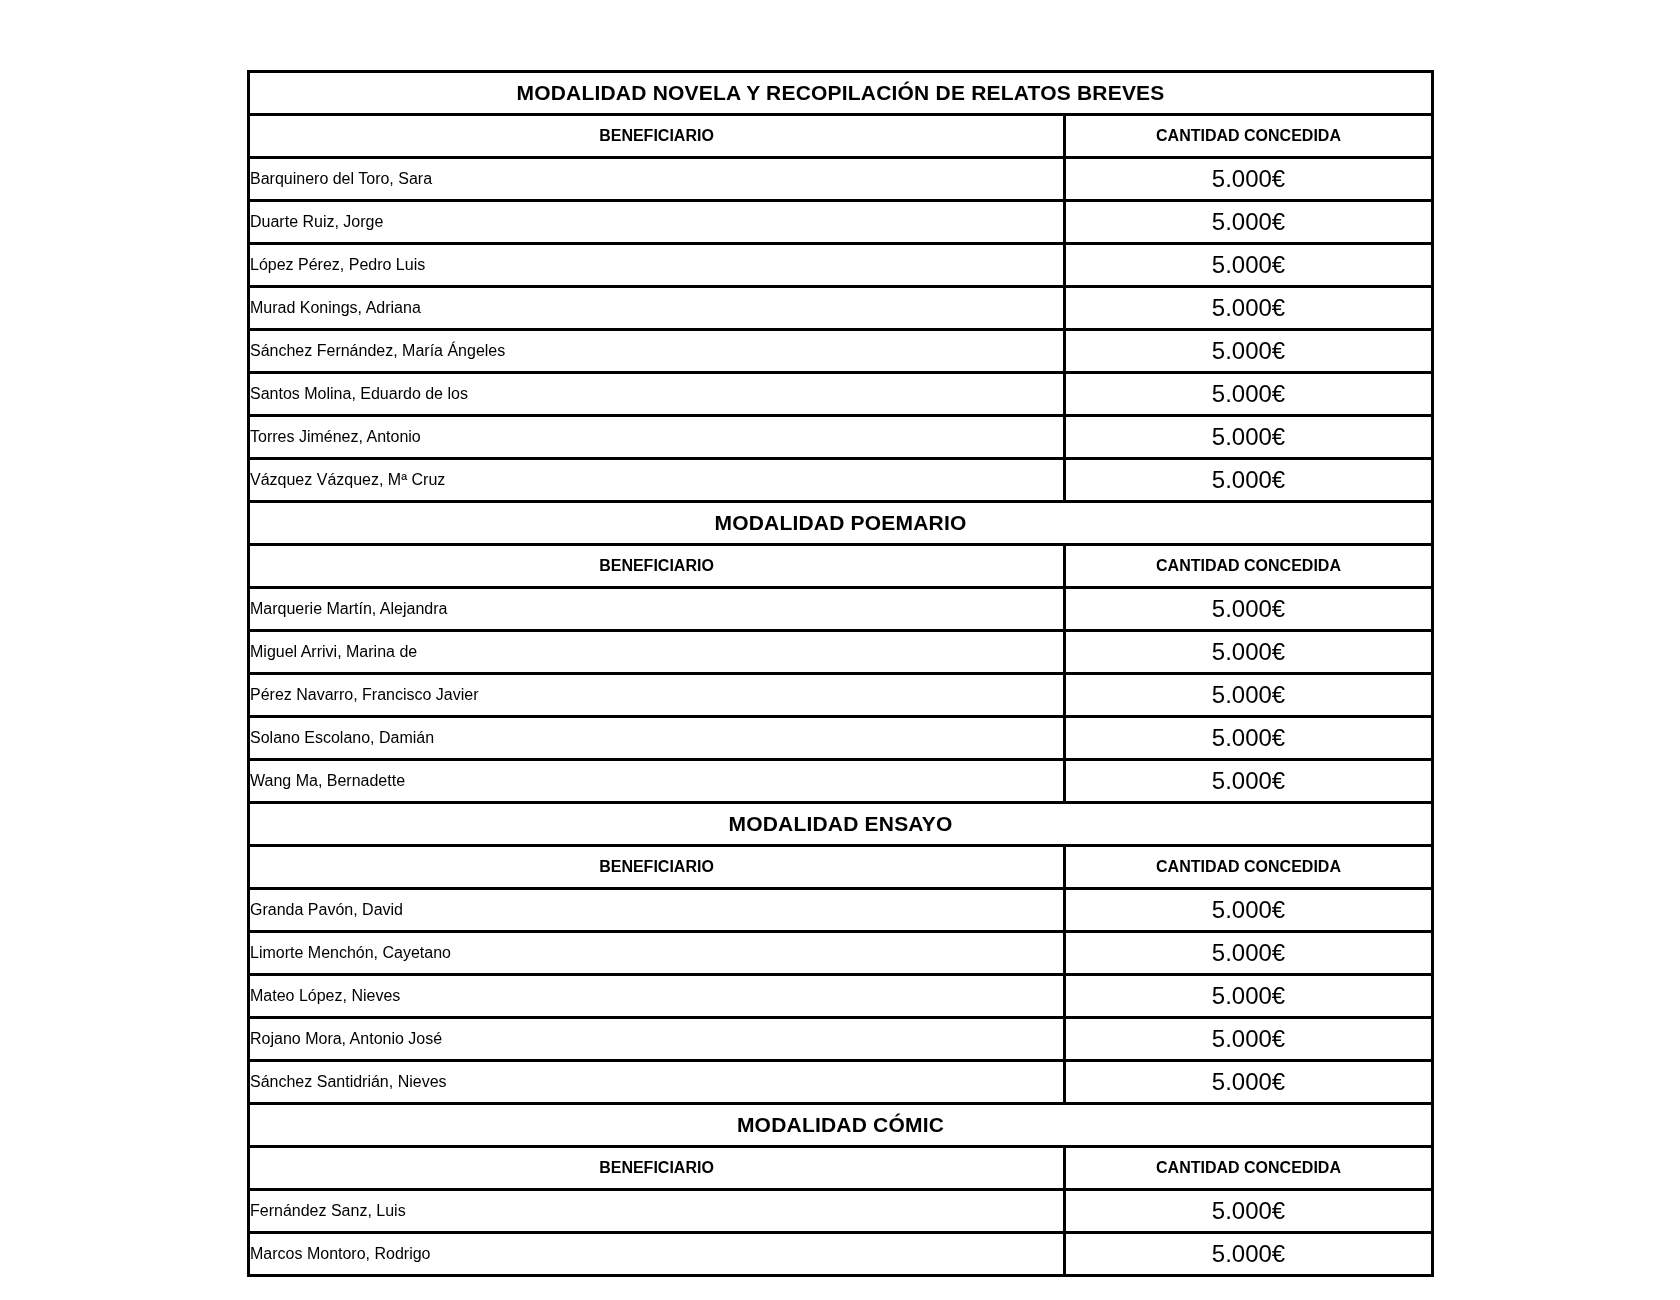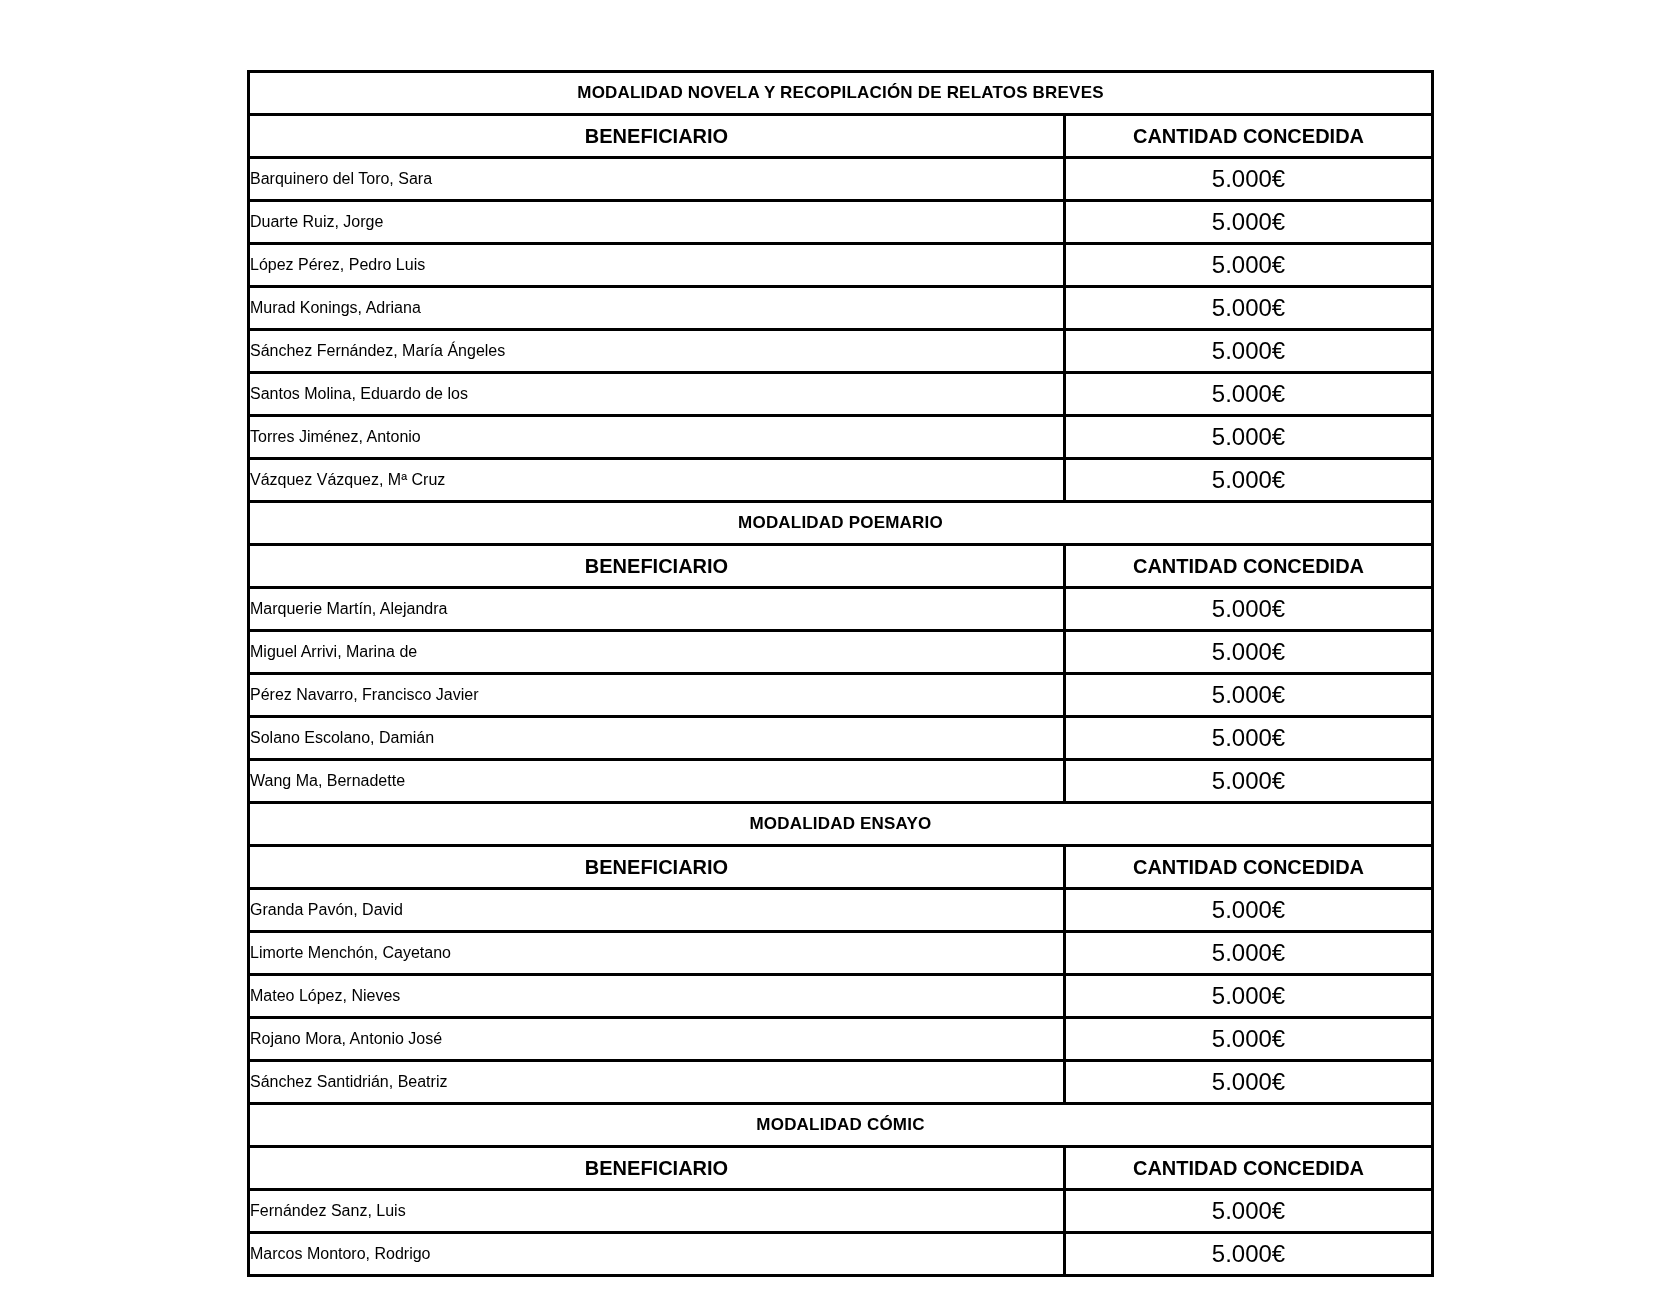--- a/index.html
+++ b/index.html
@@ -26,27 +26,27 @@
     border: 3px solid #000000;
     height: 40px;
     padding: 0;
     overflow: hidden;
     white-space: nowrap;
     vertical-align: middle;
   }
   td.section-title {
     text-align: center;
     font-weight: bold;
-    font-size: 17px;
+    font-size: 21px;
     letter-spacing: 0.2px;
   }
   th.col-header {
     text-align: center;
     font-weight: bold;
-    font-size: 20px;
+    font-size: 16px;
   }
   td.name-cell {
     text-align: left;
     font-size: 16px;
     padding-left: 7px;
   }
   td.amount-cell {
     text-align: center;
     font-size: 24px;
   }
@@ -144,21 +144,21 @@
       </tr>
       <tr>
         <td class="name-cell">Mateo López, Nieves</td>
         <td class="amount-cell">5.000€</td>
       </tr>
       <tr>
         <td class="name-cell">Rojano Mora, Antonio José</td>
         <td class="amount-cell">5.000€</td>
       </tr>
       <tr>
-        <td class="name-cell">Sánchez Santidrián, Beatriz</td>
+        <td class="name-cell">Sánchez Santidrián, Nieves</td>
         <td class="amount-cell">5.000€</td>
       </tr>
       <tr>
         <td colspan="2" class="section-title">MODALIDAD CÓMIC</td>
       </tr>
       <tr>
         <th class="col-header">BENEFICIARIO</th>
         <th class="col-header">CANTIDAD CONCEDIDA</th>
       </tr>
       <tr>

